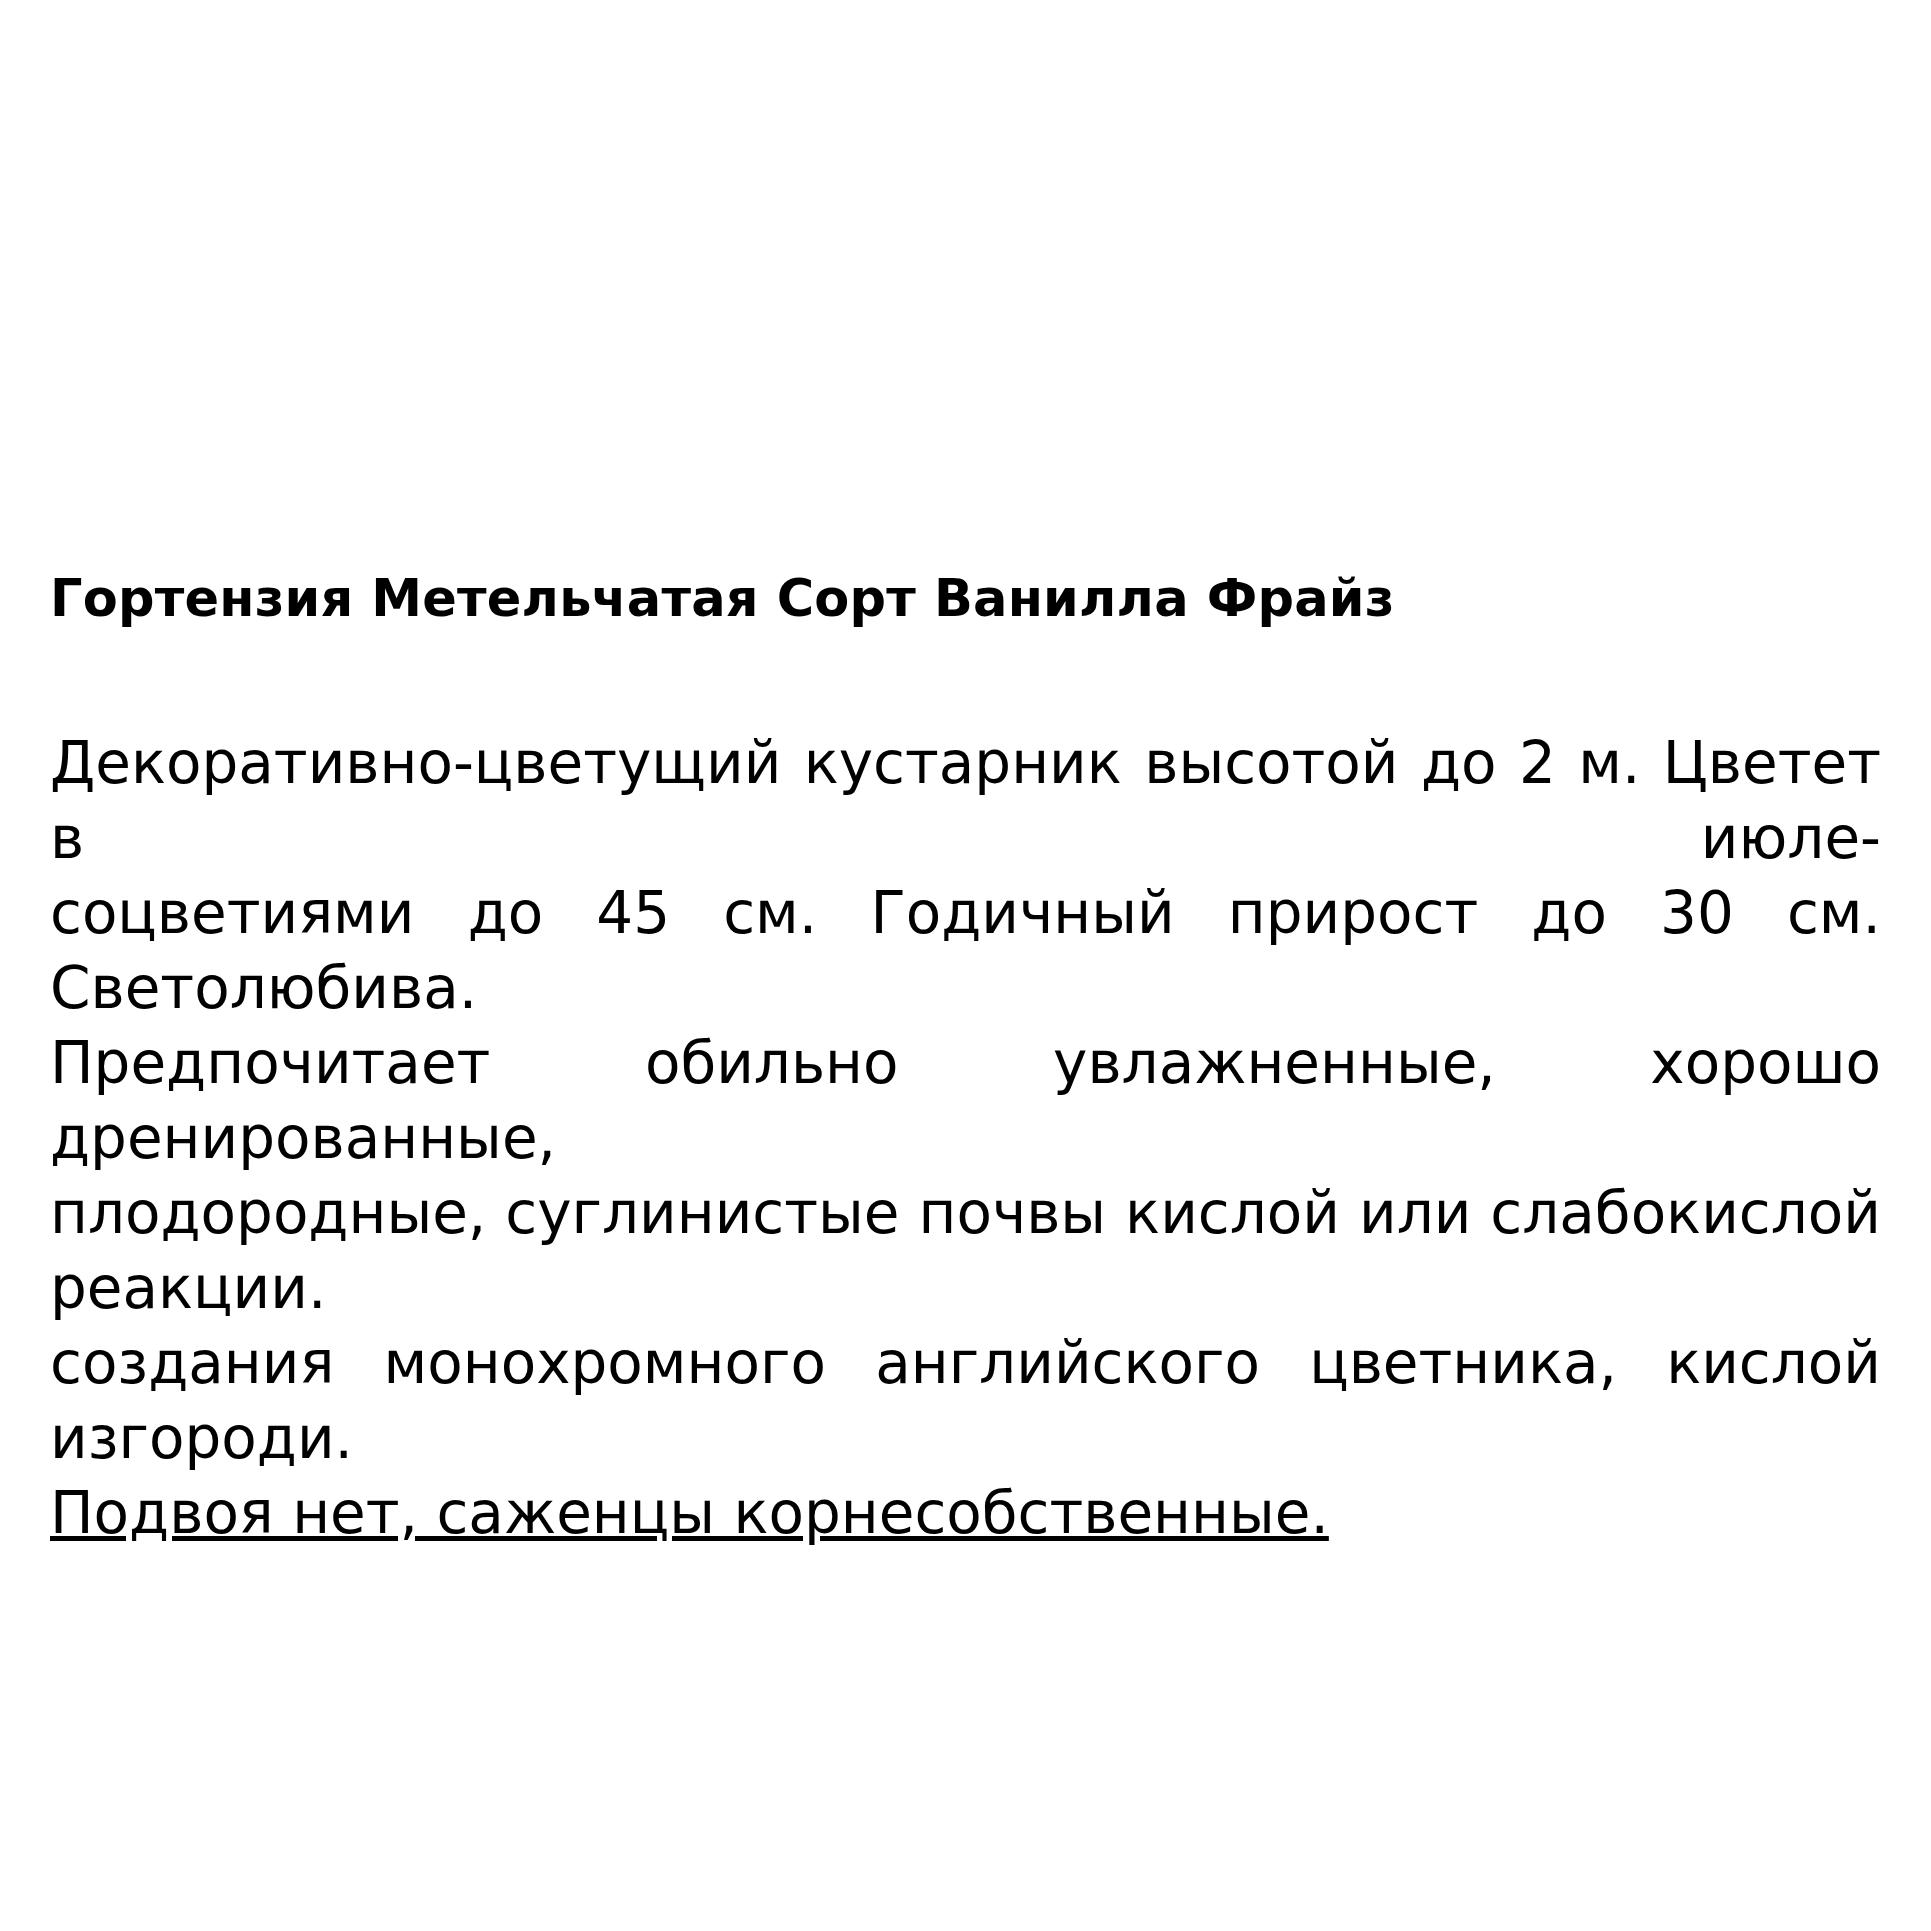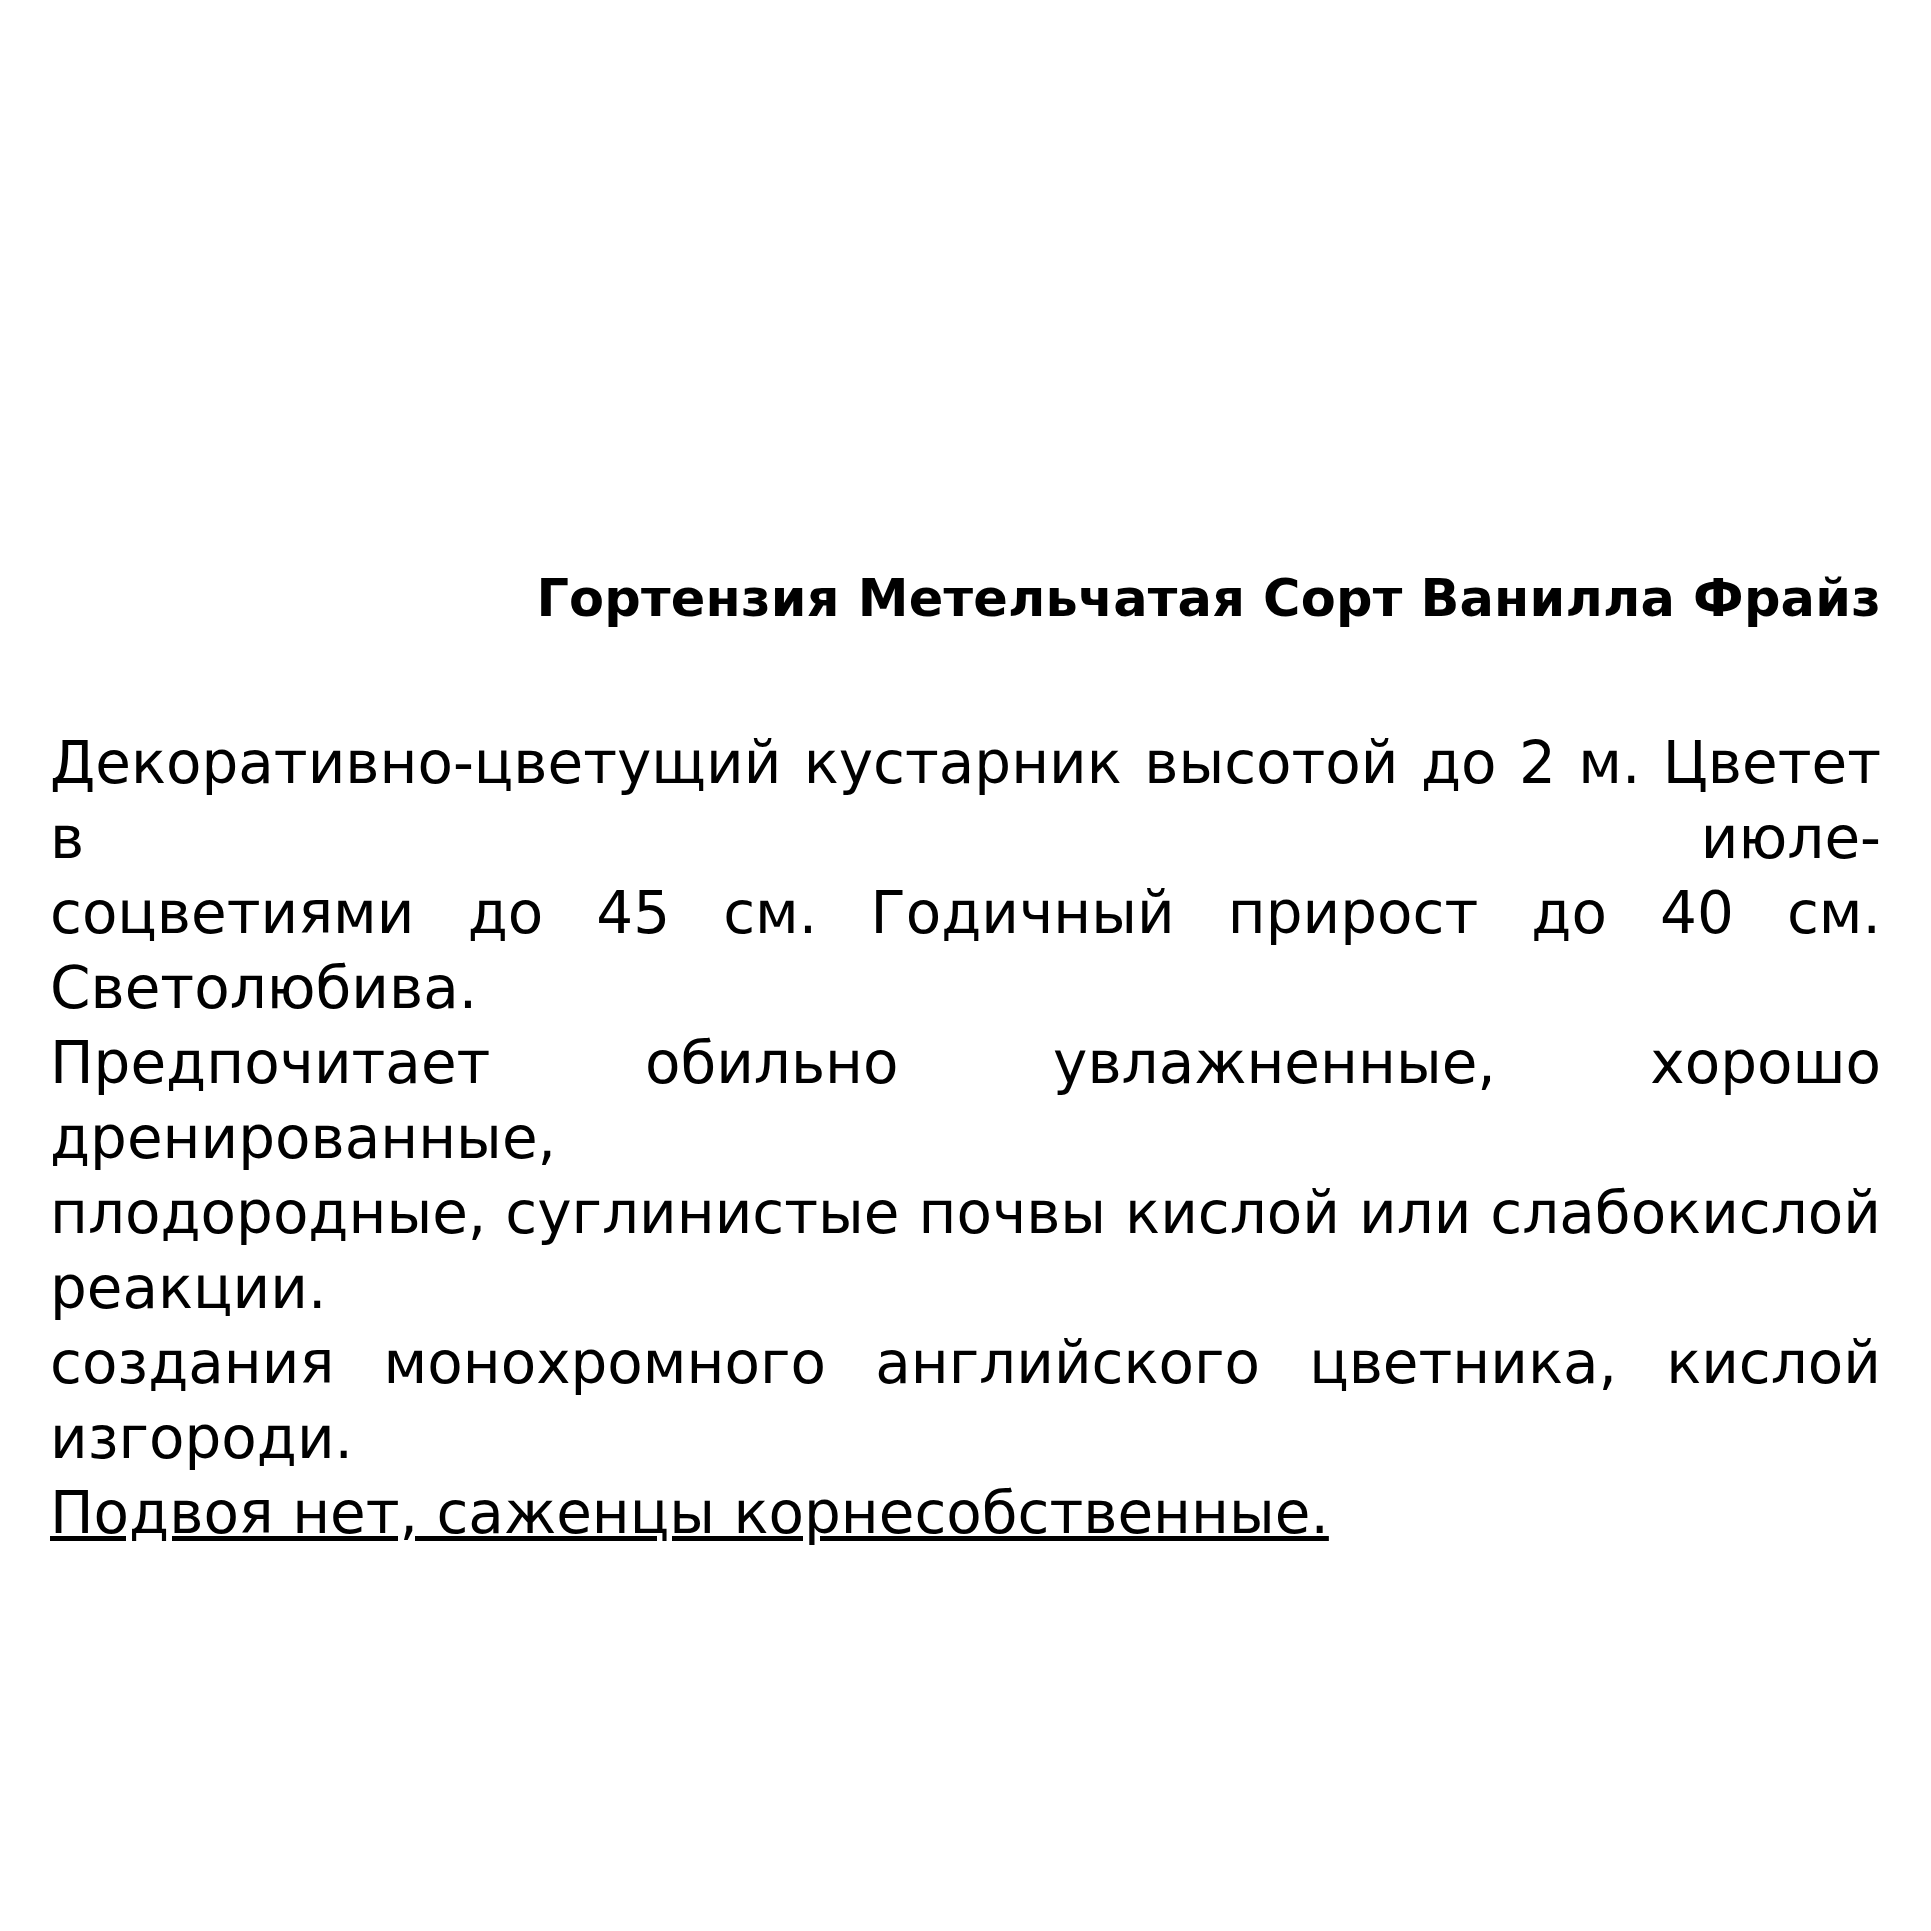--- a/index.html
+++ b/index.html
@@ -24,21 +24,21 @@
   }
 
   #doc-body {
     position: absolute;
     left: 50px;
     top: 0;
     width: 1831px;
   }
 
   .doc-title {
-    text-align: right;
+    text-align: left;
     font-weight: bold;
     font-size: 51px;
     line-height: 68px;
     margin: 0;
     padding-top: 565px;
     letter-spacing: 0.2px;
     white-space: nowrap;
   }
 
   .doc-paragraph {
@@ -70,21 +70,21 @@
 <body>
 
 <div id="page">
 
   <div id="doc-body">
 
     <h1 class="doc-title">Гортензия Метельчатая Сорт Ванилла Фрайз</h1>
 
     <div class="doc-paragraph">
       <span class="doc-line">Декоративно-цветущий кустарник высотой до 2 м. Цветет в июле-</span>
-      <span class="doc-line">соцветиями до 45 см. Годичный прирост до 40 см. Светолюбива.</span>
+      <span class="doc-line">соцветиями до 45 см. Годичный прирост до 30 см. Светолюбива.</span>
       <span class="doc-line">Предпочитает обильно увлажненные, хорошо дренированные,</span>
       <span class="doc-line">плодородные, суглинистые почвы кислой или слабокислой реакции.</span>
       <span class="doc-line">создания монохромного английского цветника, кислой изгороди.</span>
       <span class="doc-line last-line">Подвоя нет, саженцы корнесобственные.</span>
     </div>
 
   </div>
 
 </div>
 

